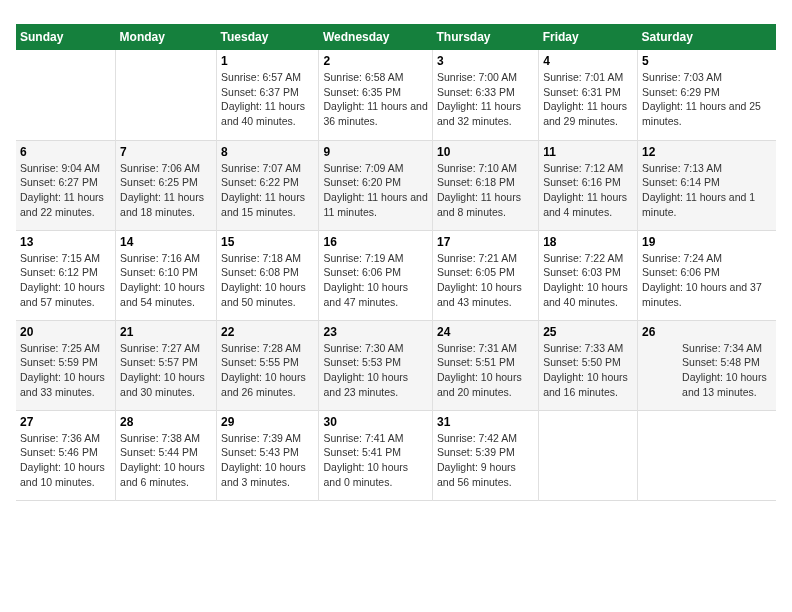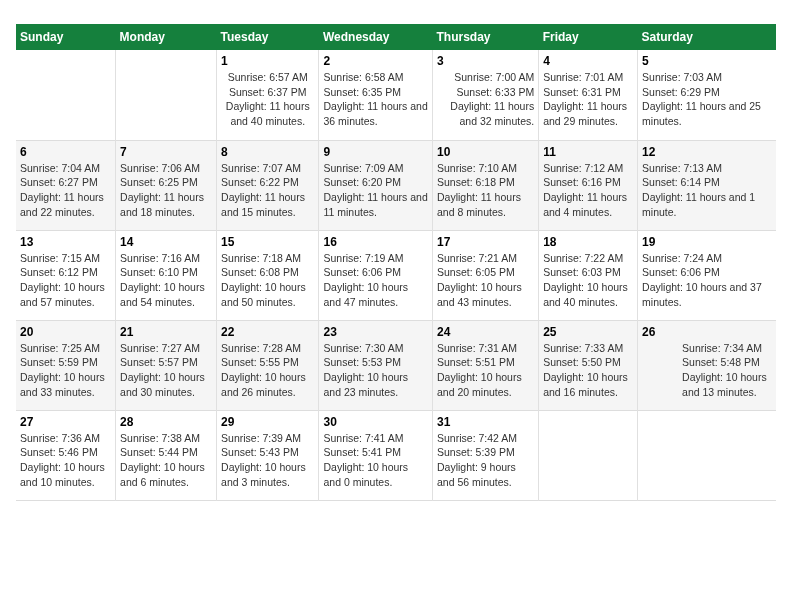--- a/index.html
+++ b/index.html
@@ -108,53 +108,53 @@
         <th>Friday</th>
         <th>Saturday</th>
       </tr>
   </thead>
   <tbody id="calendar-body">
   <tr>
         <td></td>
         <td></td>
         <td>
           <span class="day-number">1</span>
-          <div class="day-info" style="white-space: pre-line; text-align: center;">Sunrise: 6:57 AM
+          <div class="day-info" style="white-space: pre-line;">Sunrise: 6:57 AM
 Sunset: 6:37 PM
 Daylight: 11 hours and 40 minutes.</div>
         </td>
         <td>
           <span class="day-number">2</span>
           <div class="day-info" style="white-space: pre-line;">Sunrise: 6:58 AM
 Sunset: 6:35 PM
 Daylight: 11 hours and 36 minutes.</div>
         </td>
         <td>
           <span class="day-number">3</span>
-          <div class="day-info" style="white-space: pre-line; text-align: right;">Sunrise: 7:00 AM
+          <div class="day-info" style="white-space: pre-line;">Sunrise: 7:00 AM
 Sunset: 6:33 PM
 Daylight: 11 hours and 32 minutes.</div>
         </td>
         <td>
           <span class="day-number">4</span>
           <div class="day-info" style="white-space: pre-line;">Sunrise: 7:01 AM
 Sunset: 6:31 PM
 Daylight: 11 hours and 29 minutes.</div>
         </td>
         <td>
           <span class="day-number">5</span>
           <div class="day-info" style="white-space: pre-line;">Sunrise: 7:03 AM
 Sunset: 6:29 PM
 Daylight: 11 hours and 25 minutes.</div>
         </td>
       </tr>
       <tr>
         <td>
           <span class="day-number">6</span>
-          <div class="day-info" style="white-space: pre-line;">Sunrise: 7:04 AM
+          <div class="day-info" style="white-space: pre-line;">Sunrise: 9:04 AM
 Sunset: 6:27 PM
 Daylight: 11 hours and 22 minutes.</div>
         </td>
         <td>
           <span class="day-number">7</span>
           <div class="day-info" style="white-space: pre-line;">Sunrise: 7:06 AM
 Sunset: 6:25 PM
 Daylight: 11 hours and 18 minutes.</div>
         </td>
         <td>

